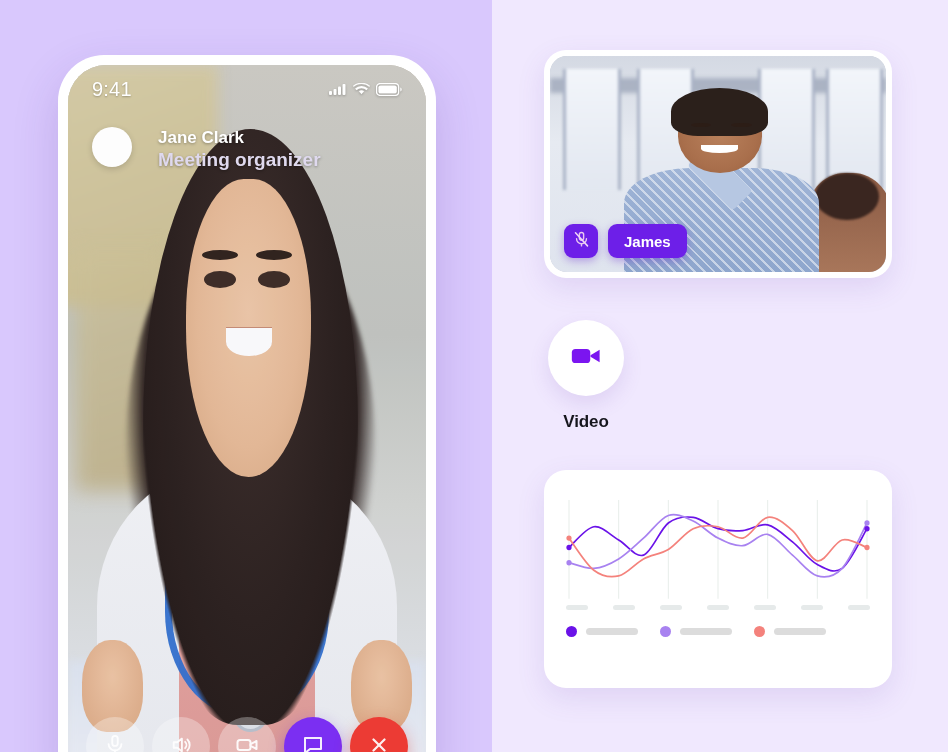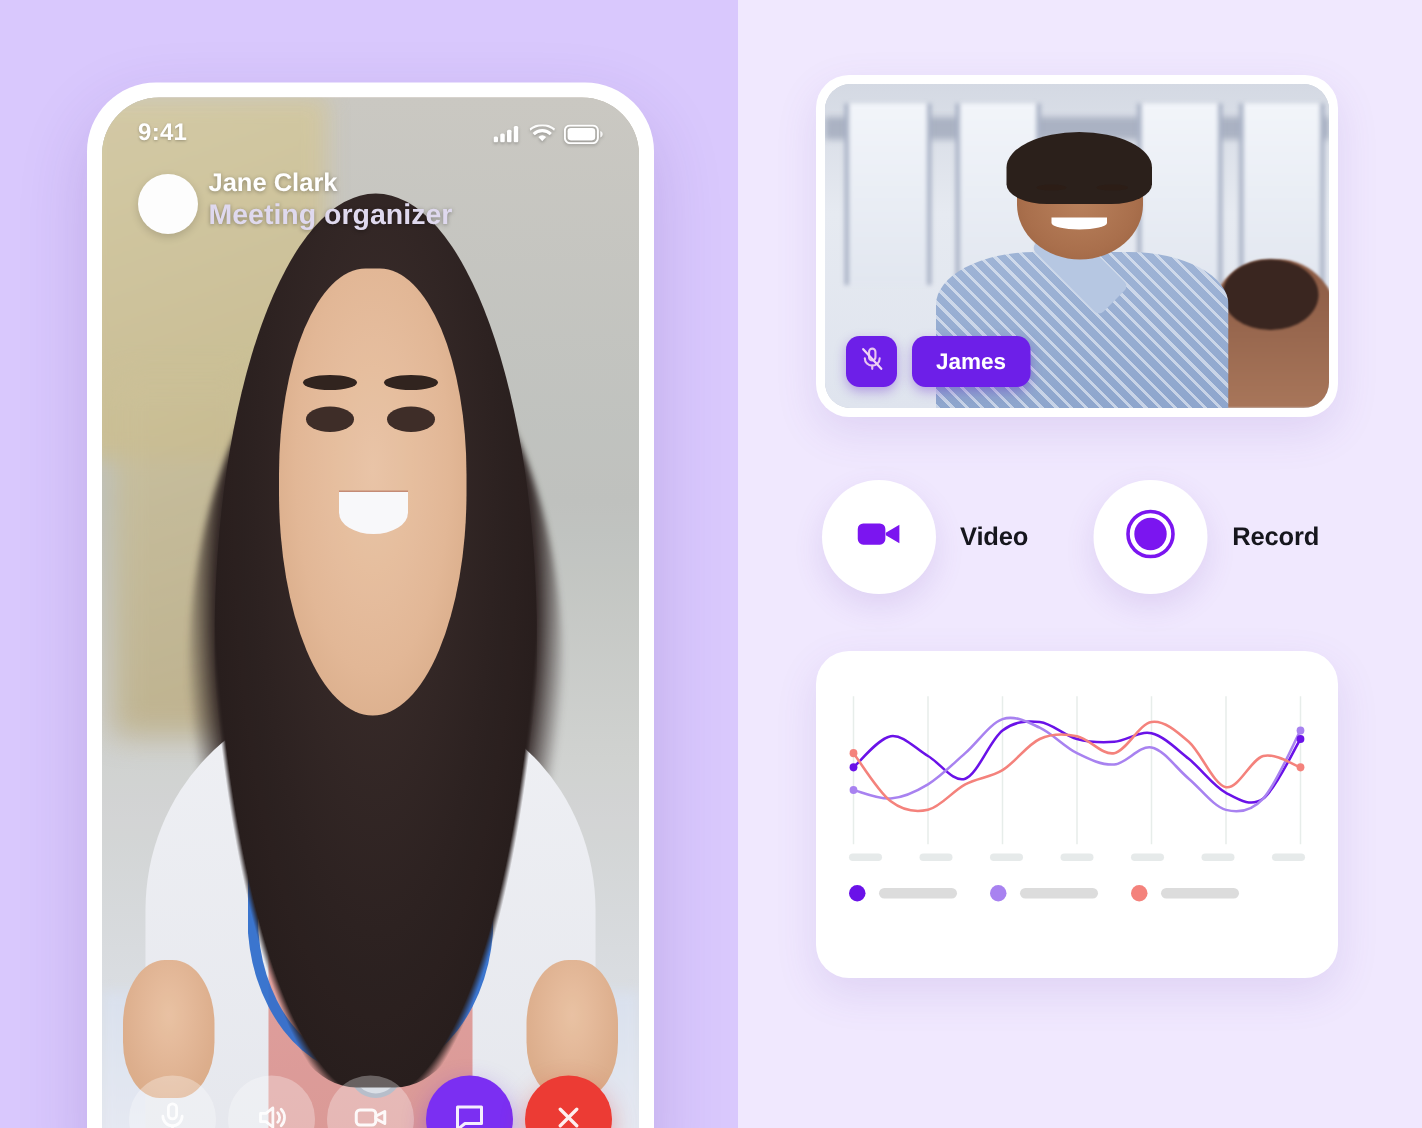--- a/index.html
+++ b/index.html
@@ -116,28 +116,28 @@
   }
   .ph-hand.l{ left:4%; } .ph-hand.r{ right:4%; }
   .screen-tint{ position:absolute; inset:0; background:rgba(120,110,150,.05); }
 
   .statusbar{
     position:absolute; top:0; left:0; right:0; height:40px;
     display:flex; align-items:center; justify-content:space-between;
     padding:8px 24px 0 24px;
     color:#fff;
   }
-  .clock{ font-size:16px; font-weight:700; letter-spacing:.2px;
+  .clock{ font-size:20px; font-weight:400; letter-spacing:.2px;
           text-shadow:0 1px 2px rgba(0,0,0,.28);text-align:right; }
   .status-icons{ display:flex; align-items:center; gap:6px; }
   .status-icons svg{ display:block; filter:drop-shadow(0 1px 1px rgba(0,0,0,.25)); }
 
   .participant-tag{
-    position:absolute; top:46px; left:24px;
-    display:flex; align-items:flex-end; gap:7px;
+    position:absolute; top:62px; left:24px;
+    display:flex; align-items:flex-start; gap:26px;
   }
   .avatar{
     width:40px; height:40px; border-radius:50%;
     background:#fdfdfd;
     box-shadow:0 2px 6px rgba(0,0,0,.16);
   }
   .ptag-text{ line-height:1.24; }
   .ptag-name{
     color:#fff; font-size:17px; font-weight:700;
     text-shadow:0 1px 3px rgba(0,0,0,.35);
@@ -253,21 +253,21 @@
     font-size:15px; font-weight:700;
     display:flex; align-items:center;
     box-shadow:0 3px 8px rgba(90,20,200,.34);
   }
 
   .actions-row{
     display:flex; gap:44px;
     margin-top:42px; padding-left:4px;
   }
   .action{
-    display:flex; align-items:center; gap:16px;
+    display:flex; flex-direction:column; align-items:center; gap:16px;
     cursor:pointer;
   }
   .action-circle{
     width:76px; height:76px; border-radius:50%;
     background:#fff;
     display:flex; align-items:center; justify-content:center;
     box-shadow:0 8px 20px rgba(110,70,180,.14);
   }
   .action-label{
     font-size:17px; font-weight:700; color:#16161d;
@@ -472,31 +472,20 @@
           <svg width="34" height="34" viewBox="0 0 24 24">
             <rect x="2" y="7" width="13" height="10" rx="2.6" fill="#7b15f0"></rect>
             <path d="M15.2 11.4 21.6 7.6v8.8l-6.4-3.8z" fill="#7b15f0"></path>
           </svg>
         </span>
       </div>
       <div class="action-label">Video</div>
     </div>
 
 
-    <div class="action">
-      <div class="action-circle">
-        <span>
-          <svg width="36" height="36" viewBox="0 0 24 24">
-            <circle cx="12" cy="12" r="10" fill="none" stroke="#7b15f0" stroke-width="1.6"></circle>
-            <circle cx="12" cy="12" r="7.2" fill="#7b15f0"></circle>
-          </svg>
-        </span>
-      </div>
-      <div class="action-label">Record</div>
-    </div>
 
   </div>
 
   <div class="chart-card">
 
     <svg class="plot" viewBox="0 0 308 100" preserveAspectRatio="none">
       <g id="gridlines">
           <line x1="5" x2="5" y1="2" y2="96" stroke="#e7edea" stroke-width="1"></line>
           <line x1="54.666666666666664" x2="54.666666666666664" y1="2" y2="96" stroke="#e7edea" stroke-width="1"></line>
           <line x1="104.33333333333333" x2="104.33333333333333" y1="2" y2="96" stroke="#e7edea" stroke-width="1"></line>

